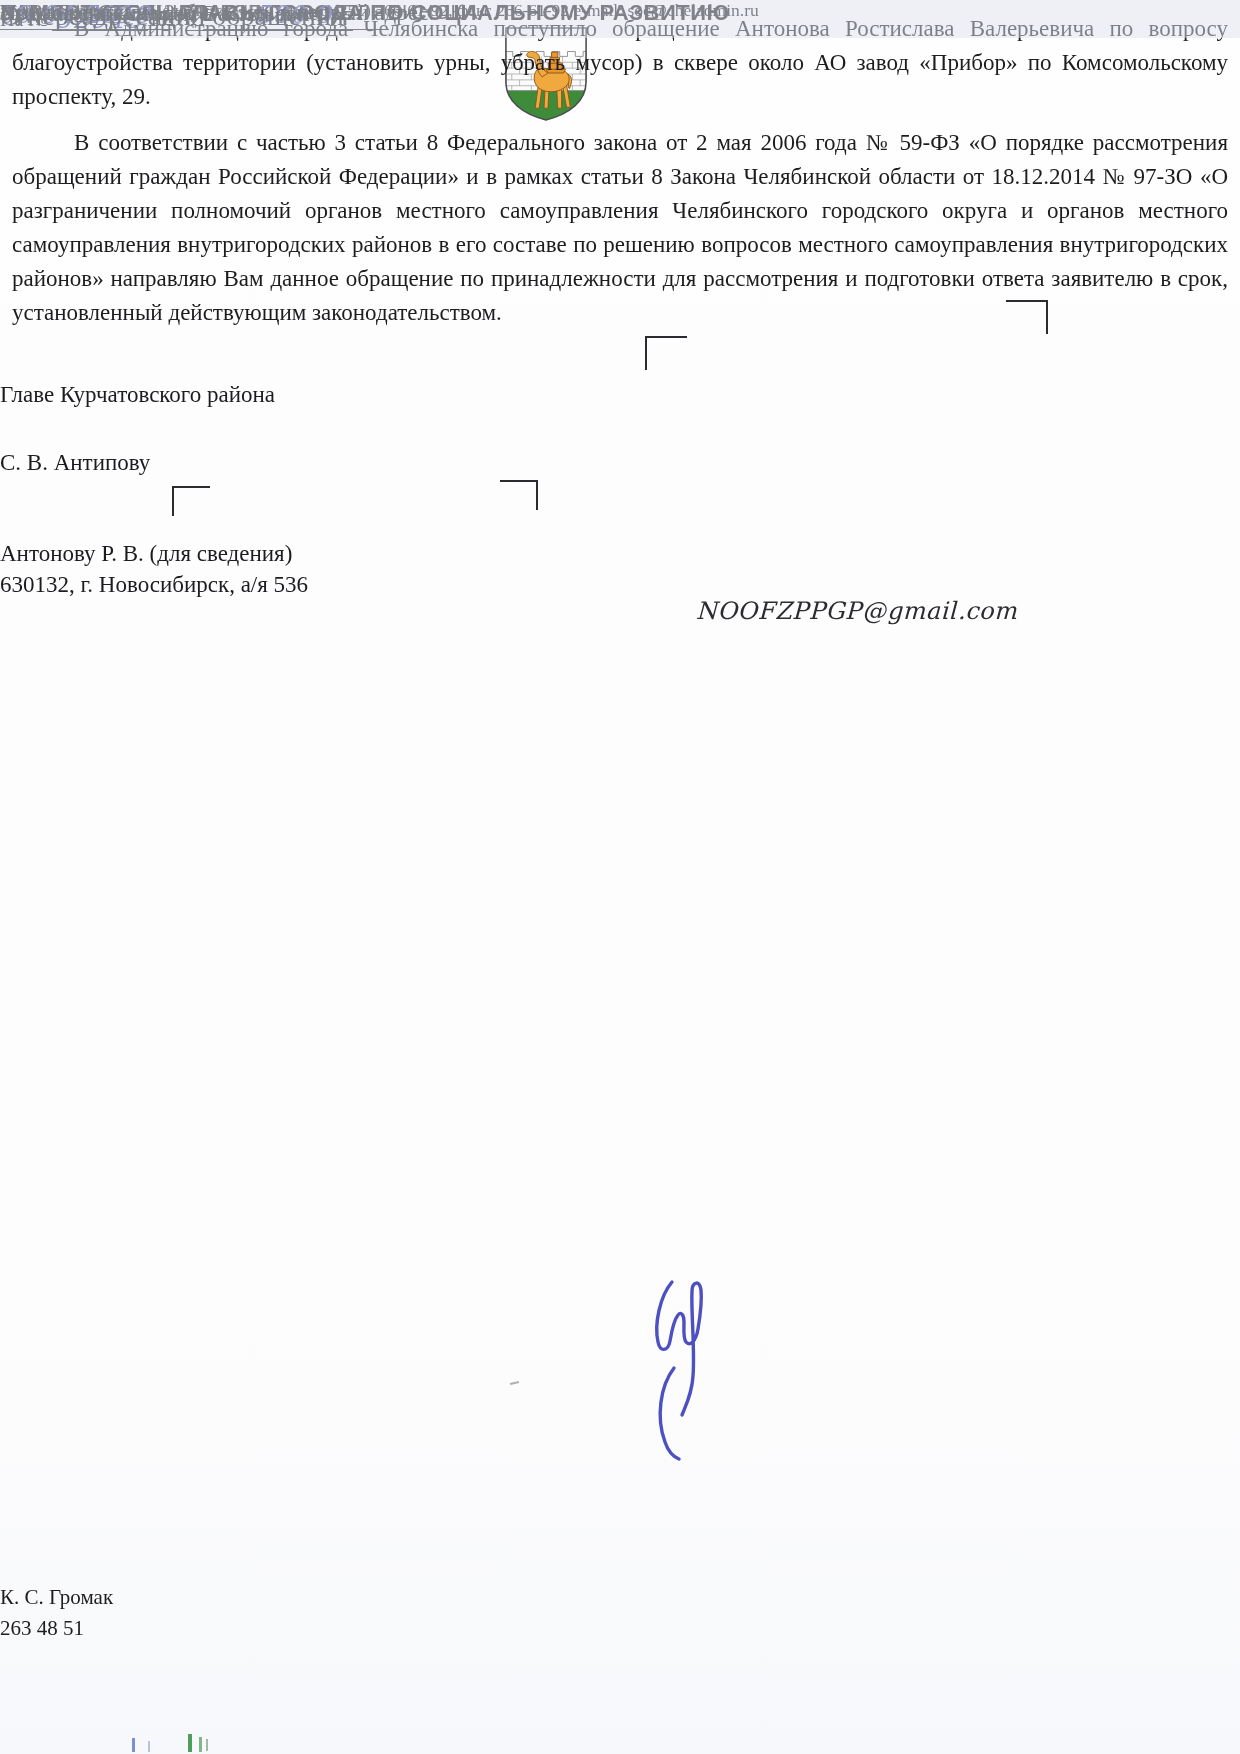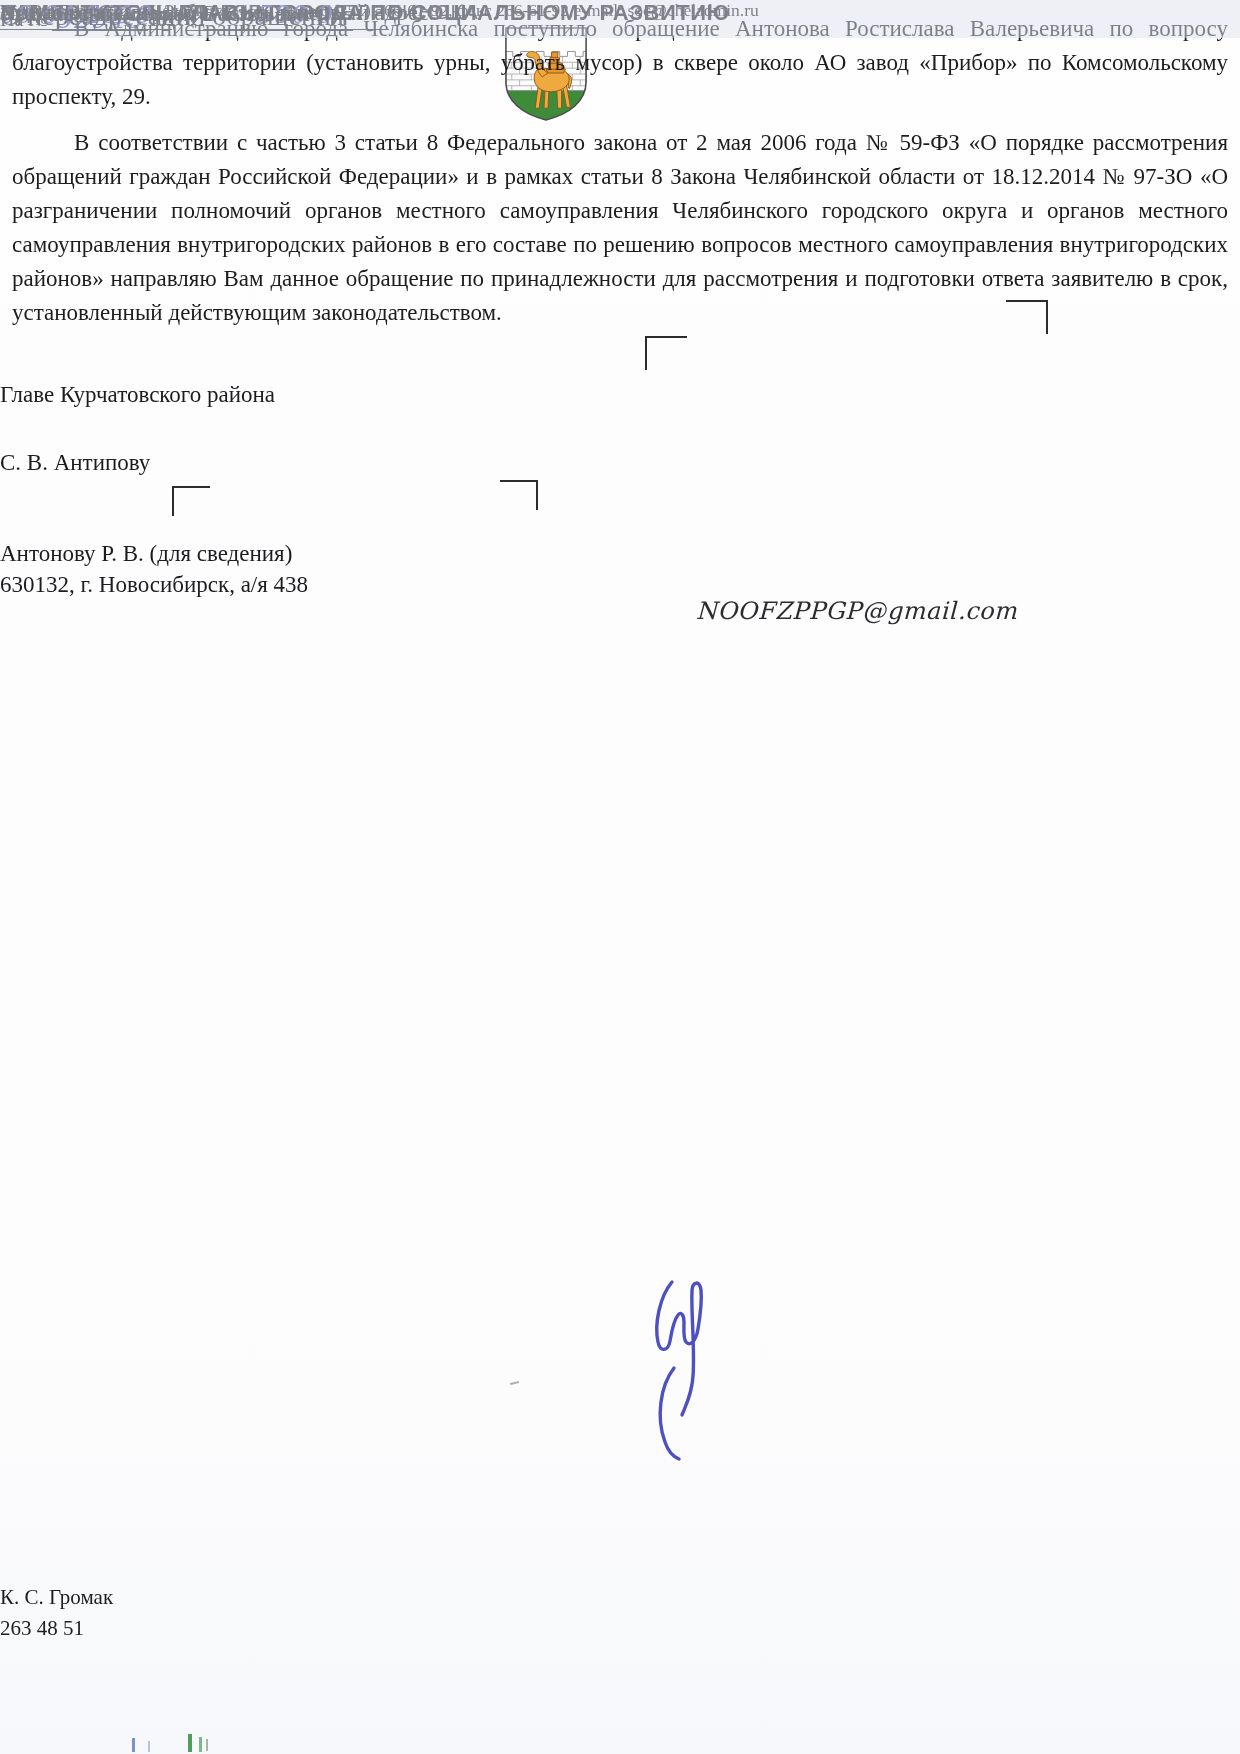--- a/index.html
+++ b/index.html
@@ -143,21 +143,21 @@
   </div>
 
   <div class="corner c-tl" style="left:645px; top:336px;"></div>
   <div class="corner c-tr" style="left:1006px; top:300px;"></div>
   <div class="corner c-tl" style="left:172px; top:486px; width:36px; height:28px;"></div>
   <div class="corner c-tr" style="left:500px; top:480px; width:36px; height:28px;"></div>
 
   <div class="abs recipient-line" style="top:382px;">Главе Курчатовского района</div>
   <div class="abs recipient-line" style="top:450px;">С. В. Антипову</div>
   <div class="abs recipient-line" style="top:541px;">Антонову Р. В. (для сведения)</div>
-  <div class="abs recipient-line" style="top:572px;">630132, г. Новосибирск, а/я 438</div>
+  <div class="abs recipient-line" style="top:572px;">630132, г. Новосибирск, а/я 536</div>
   <div class="abs hand-email" style="left:698px; top:597px;">NOOFZPPGP@gmail.com</div>
 
   <div class="abs subject">О переадресации обращения</div>
 
   <div class="abs salutation">Уважаемый Сергей Васильевич!</div>
   <div class="abs body-text">
     <p>В Администрацию города Челябинска поступило обращение Антонова Ростислава Валерьевича по вопросу благоустройства территории (установить урны, убрать мусор) в сквере около АО завод «Прибор» по Комсомольскому проспекту, 29.</p>
     <p>В соответствии с частью 3 статьи 8 Федерального закона от 2 мая 2006 года № 59-ФЗ «О порядке рассмотрения обращений граждан Российской Федерации» и в рамках статьи 8 Закона Челябинской области от 18.12.2014 № 97-ЗО «О разграничении полномочий органов местного самоуправления Челябинского городского округа и органов местного самоуправления внутригородских районов в его составе по решению вопросов местного самоуправления внутригородских районов» направляю Вам данное обращение по принадлежности для рассмотрения и подготовки ответа заявителю в срок, установленный действующим законодательством.</p>
   </div>
   <div class="abs attachment">Приложение: на 2 л. в 1 экз. в первый адрес.</div>

